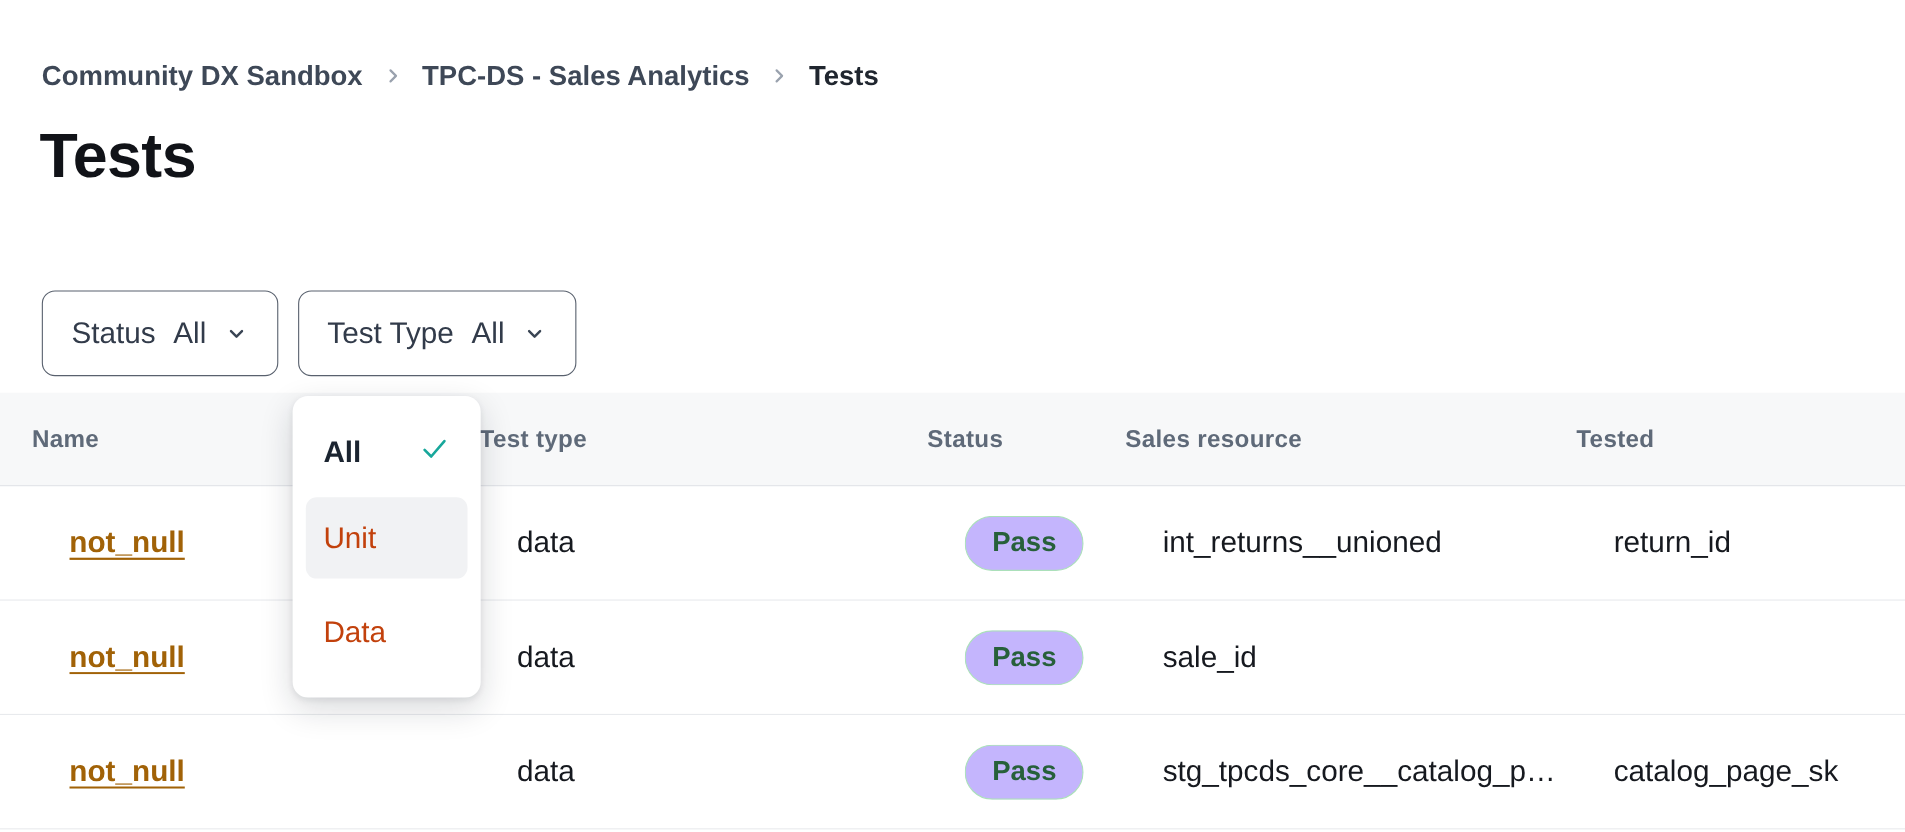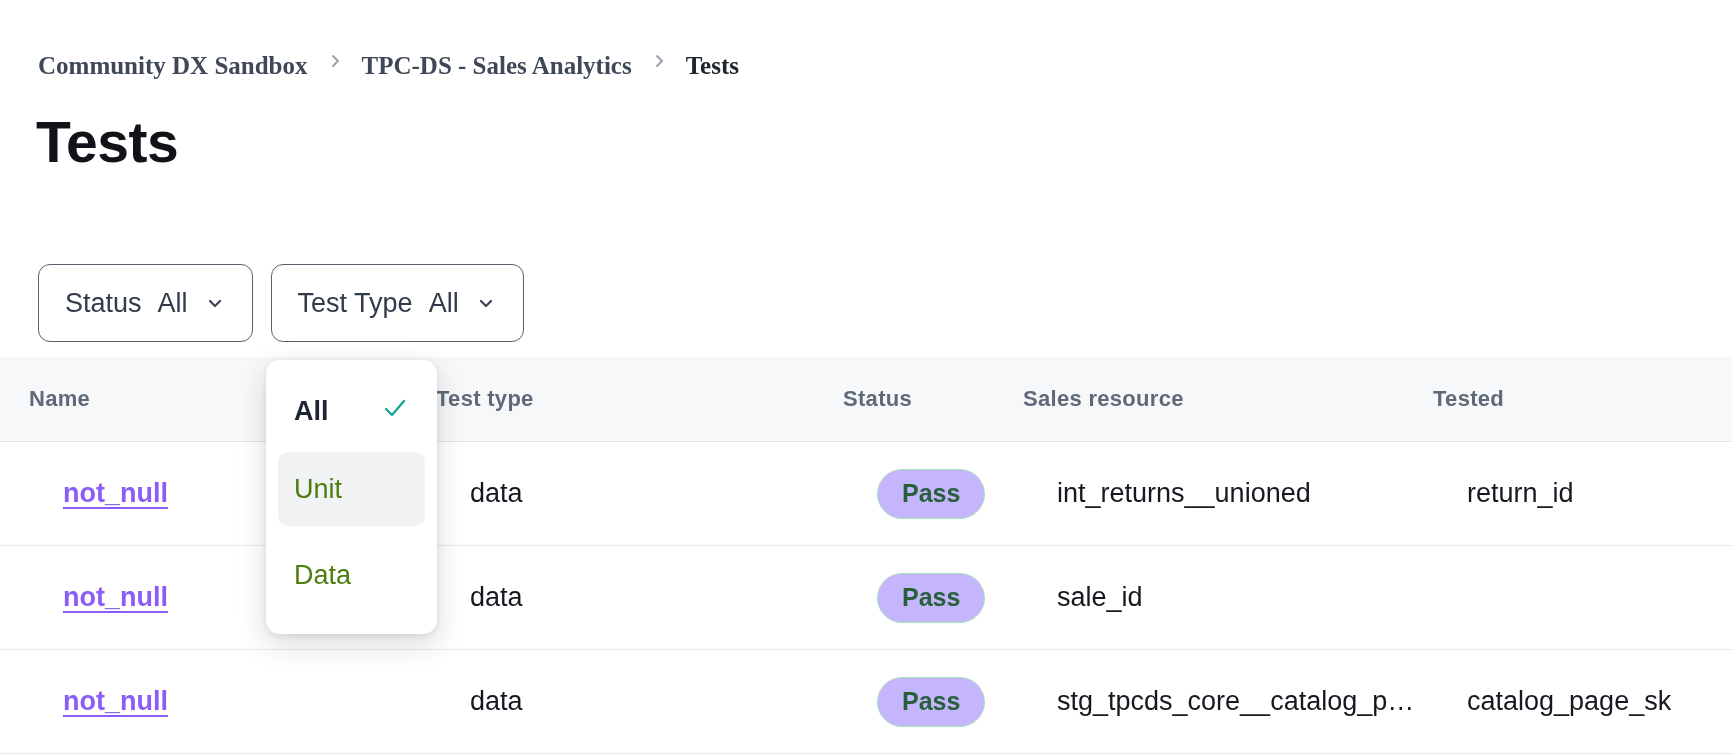--- a/index.html
+++ b/index.html
@@ -9,24 +9,23 @@
     background: #ffffff;
     font-family: "Liberation Sans", sans-serif;
     color: #16191f;
     overflow: hidden;
     position: relative;
   }
 
   
   .breadcrumb {
     margin: 52px 0 0 38px;
-    display: flex; align-items: flex-start; gap: 14px;
+    display: flex; align-items: center; gap: 14px;
     font-size: 25px; font-weight: 700; color: #3e4857;
     height: 34px;
-    font-family: Liberation Serif, serif;
   }
   .crumb { text-decoration: none; color: #3e4857; cursor: pointer; }
   .crumb.current { color: #20262f; }
   .crumb-sep { display: inline-flex; align-items: center; margin: 0 4px; }
 
   
   h1.page-title {
     margin: 22px 0 0 36px;
     font-size: 57px; line-height: 68px;
     font-weight: 600; color: #111318;
@@ -63,21 +62,21 @@
     letter-spacing: 0.3px;
     padding-left: 29px;
   }
   .trow {
     height: 104px;
     border-bottom: 1px solid #e8eaed;
     font-size: 27px; color: #16191f;
   }
   .cell { overflow: hidden; white-space: nowrap; padding-right: 24px; }
   .name-link {
-    color: #8b5cf6; font-weight: 700;
+    color: #a16207; font-weight: 700;
     text-decoration: underline;
     text-decoration-thickness: 2px;
     text-underline-offset: 5px;
     cursor: pointer;
   }
   .badge-pass {
     display: inline-flex; align-items: center; justify-content: center;
     height: 50px; min-width: 105px; padding: 0 24px;
     background: #c4b5fd;
     border: 1.5px solid #abe0ba;
@@ -89,21 +88,21 @@
   .menu {
     position: absolute; left: 266px; top: 360px; width: 171px;
     background: #ffffff; border-radius: 14px;
     box-shadow: 0 10px 30px rgba(16,24,40,0.16), 0 2px 6px rgba(16,24,40,0.08);
     padding: 22px 12px 22px;
     z-index: 10;
   }
   .menu-item {
     display: flex; align-items: center;
     height: 58px; padding: 0 16px; margin-bottom: 12px;
-    font-size: 27px; color: #4d7c0f; border-radius: 10px;
+    font-size: 27px; color: #c2410c; border-radius: 10px;
     cursor: pointer;
   }
   .menu-item:last-child { margin-bottom: 0; }
   .menu-item.selected { justify-content: space-between; font-weight: 700; color: #1b2430; }
   .menu-item.hovered { background: #f1f2f4; height: 74px; }
   .menu-item.plain { height: 74px; }
 </style>
 </head>
 <body>
 

